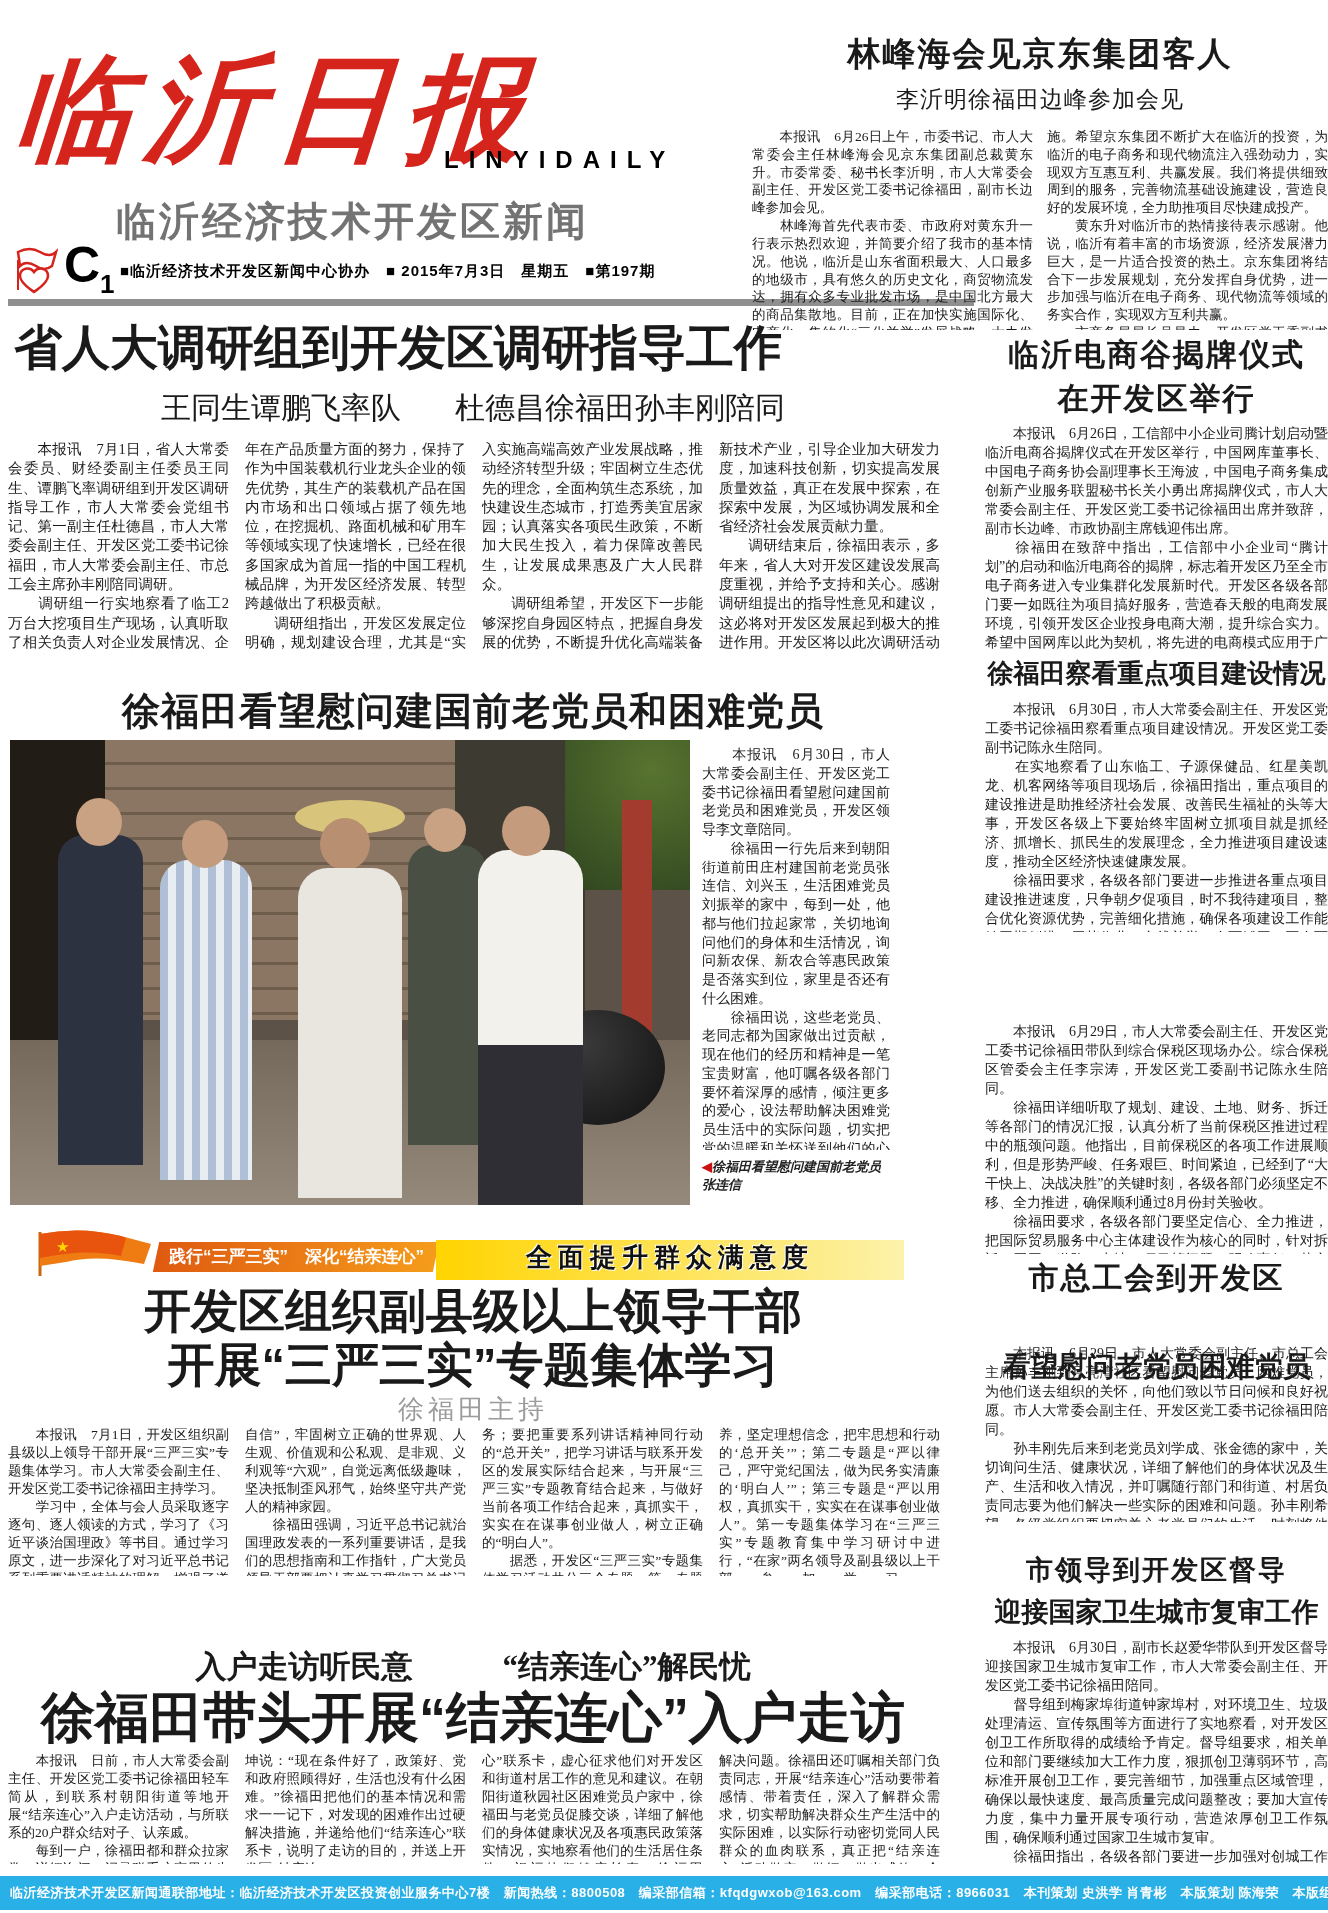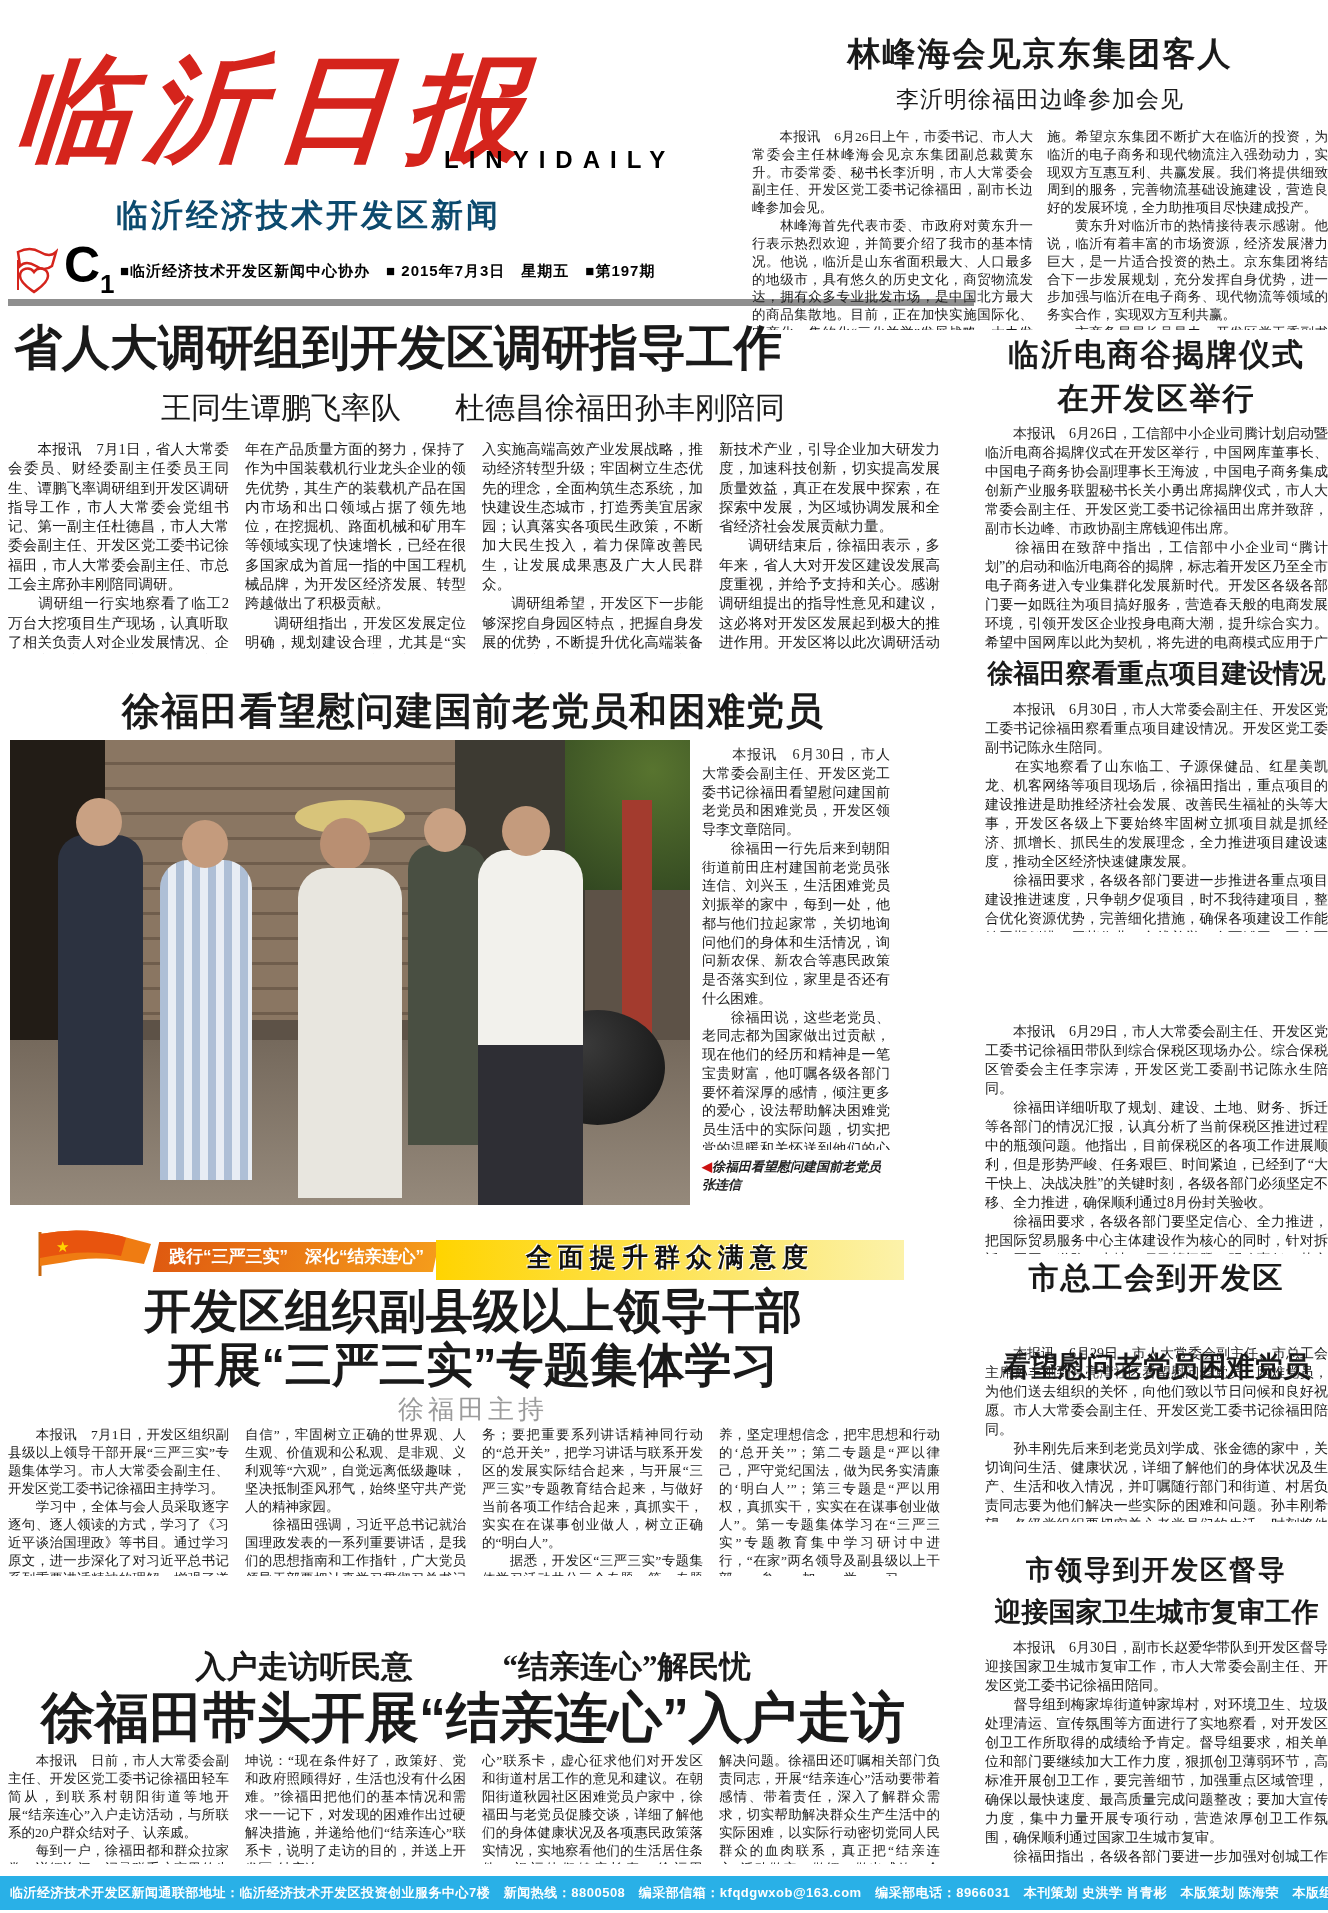--- a/index.html
+++ b/index.html
@@ -5,21 +5,21 @@
   html,body{margin:0;padding:0;background:#e8e8e8;}
   #page{position:relative;width:1328px;height:1913px;background:#ffffff;overflow:hidden;
         font-family:"Liberation Serif",serif;color:#1a1a1a;margin:0 auto;}
   .abs{position:absolute;}
   .just{text-align:justify;text-justify:inter-ideograph;white-space:pre-line;overflow:hidden;}
   .sans{font-family:"Liberation Sans",sans-serif;}
   
   .calligraphy{left:16px;top:46px;font-size:116px;line-height:1.12;font-weight:bold;font-style:italic;
     color:#d5241c;letter-spacing:14px;transform:skewX(-4deg);}
   .latin{left:444px;top:146px;font-size:24px;font-weight:bold;letter-spacing:10px;color:#000;}
-  .edition{left:116px;top:194px;font-size:32px;font-weight:bold;color:#0c4a6e;letter-spacing:3px;}
+  .edition{left:116px;top:194px;font-size:40px;font-weight:bold;color:#737373;letter-spacing:3px;}
   .flagicon{left:10px;top:246px;width:48px;height:48px;}
   .c1{left:64px;top:240px;font-size:50px;font-weight:bold;color:#000;line-height:1;}
   .c1 sub{font-size:26px;}
   .infoline{left:120px;top:262px;font-size:15px;font-weight:bold;color:#000;letter-spacing:1px;}
   .grayrule{left:8px;top:299px;width:966px;height:7px;background:#8f8f8f;}
   
   .tr-head{left:752px;top:32px;width:576px;font-size:33px;font-weight:bold;text-align:center;letter-spacing:2px;}
   .tr-sub{left:752px;top:84px;width:576px;font-size:23px;text-align:center;letter-spacing:1px;}
   .tr-body{left:752px;top:128px;width:576px;height:202px;display:flex;gap:14px;}
   .tr-body .col{flex:1;font-size:13.5px;line-height:1.32;}

